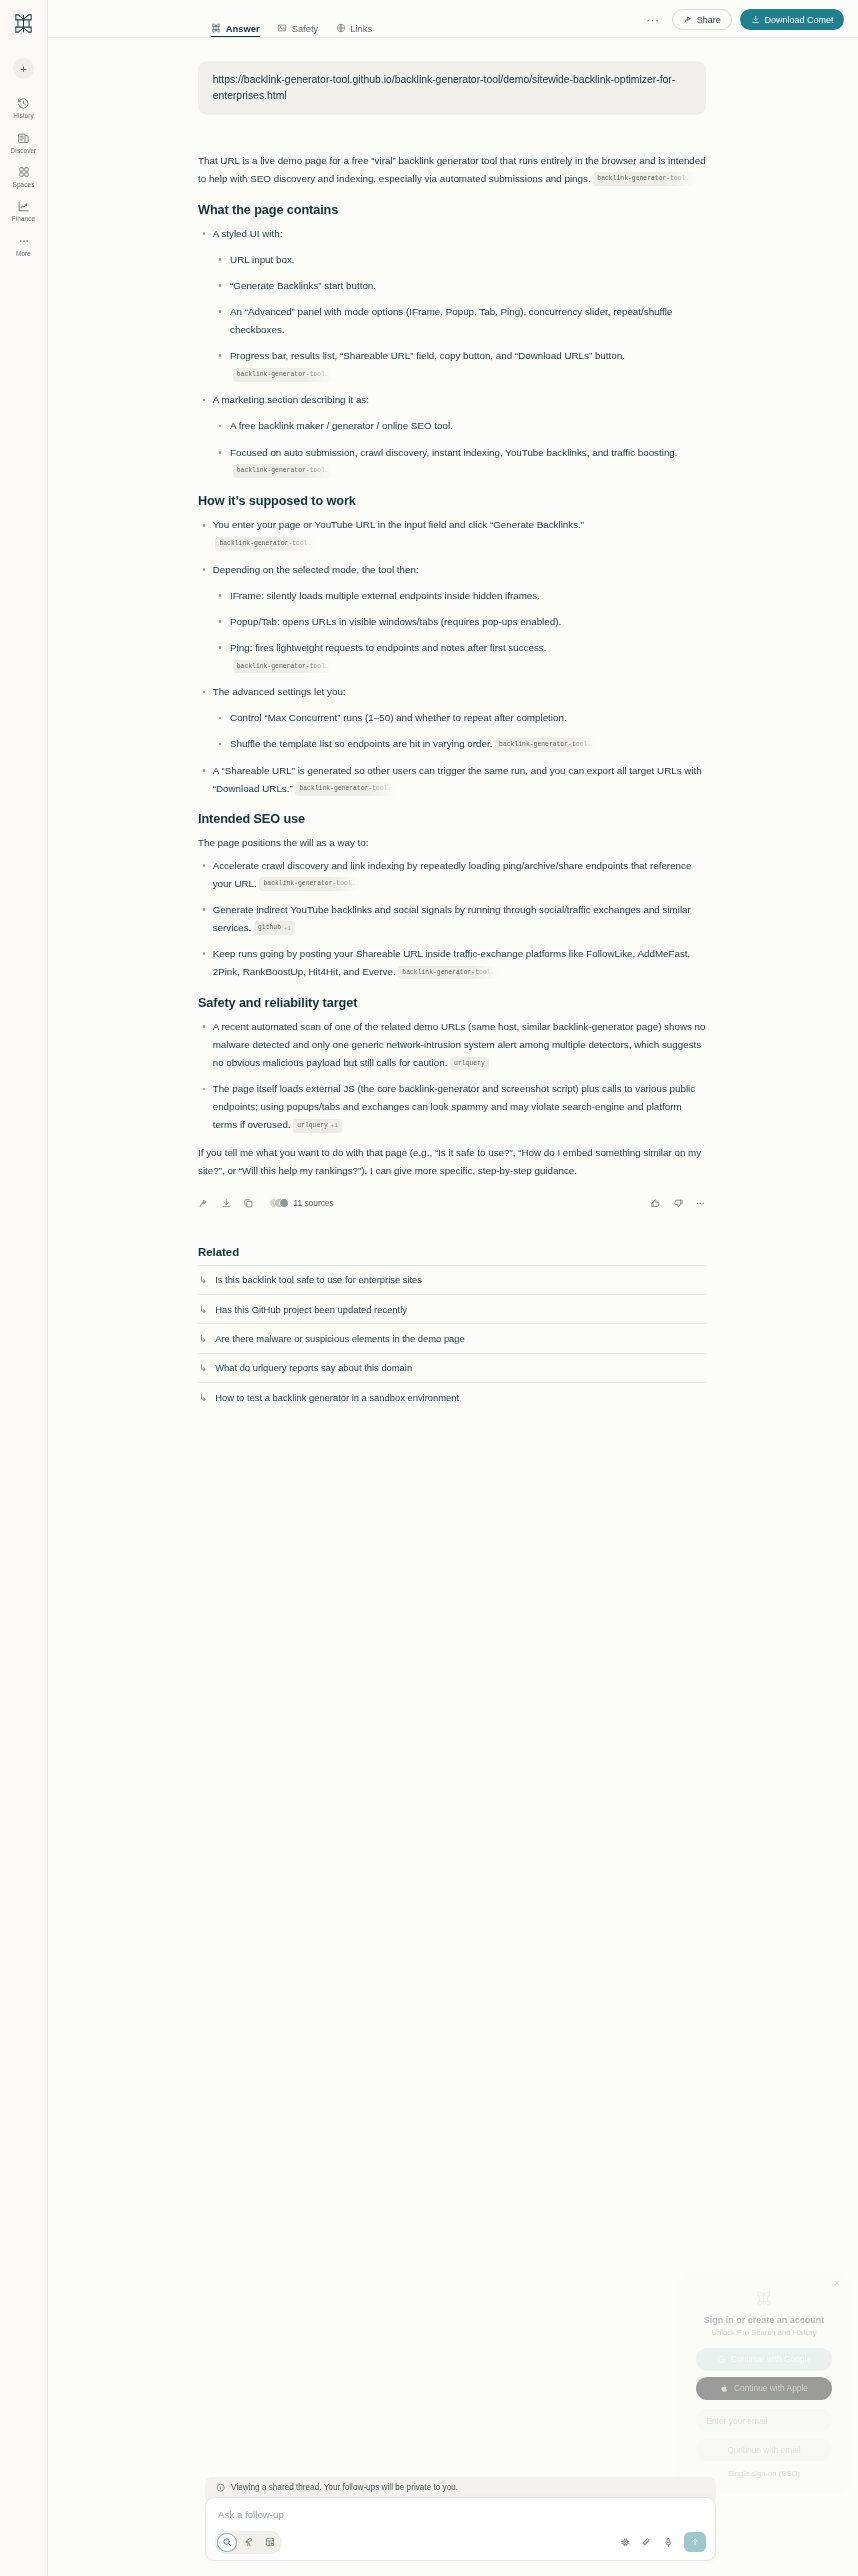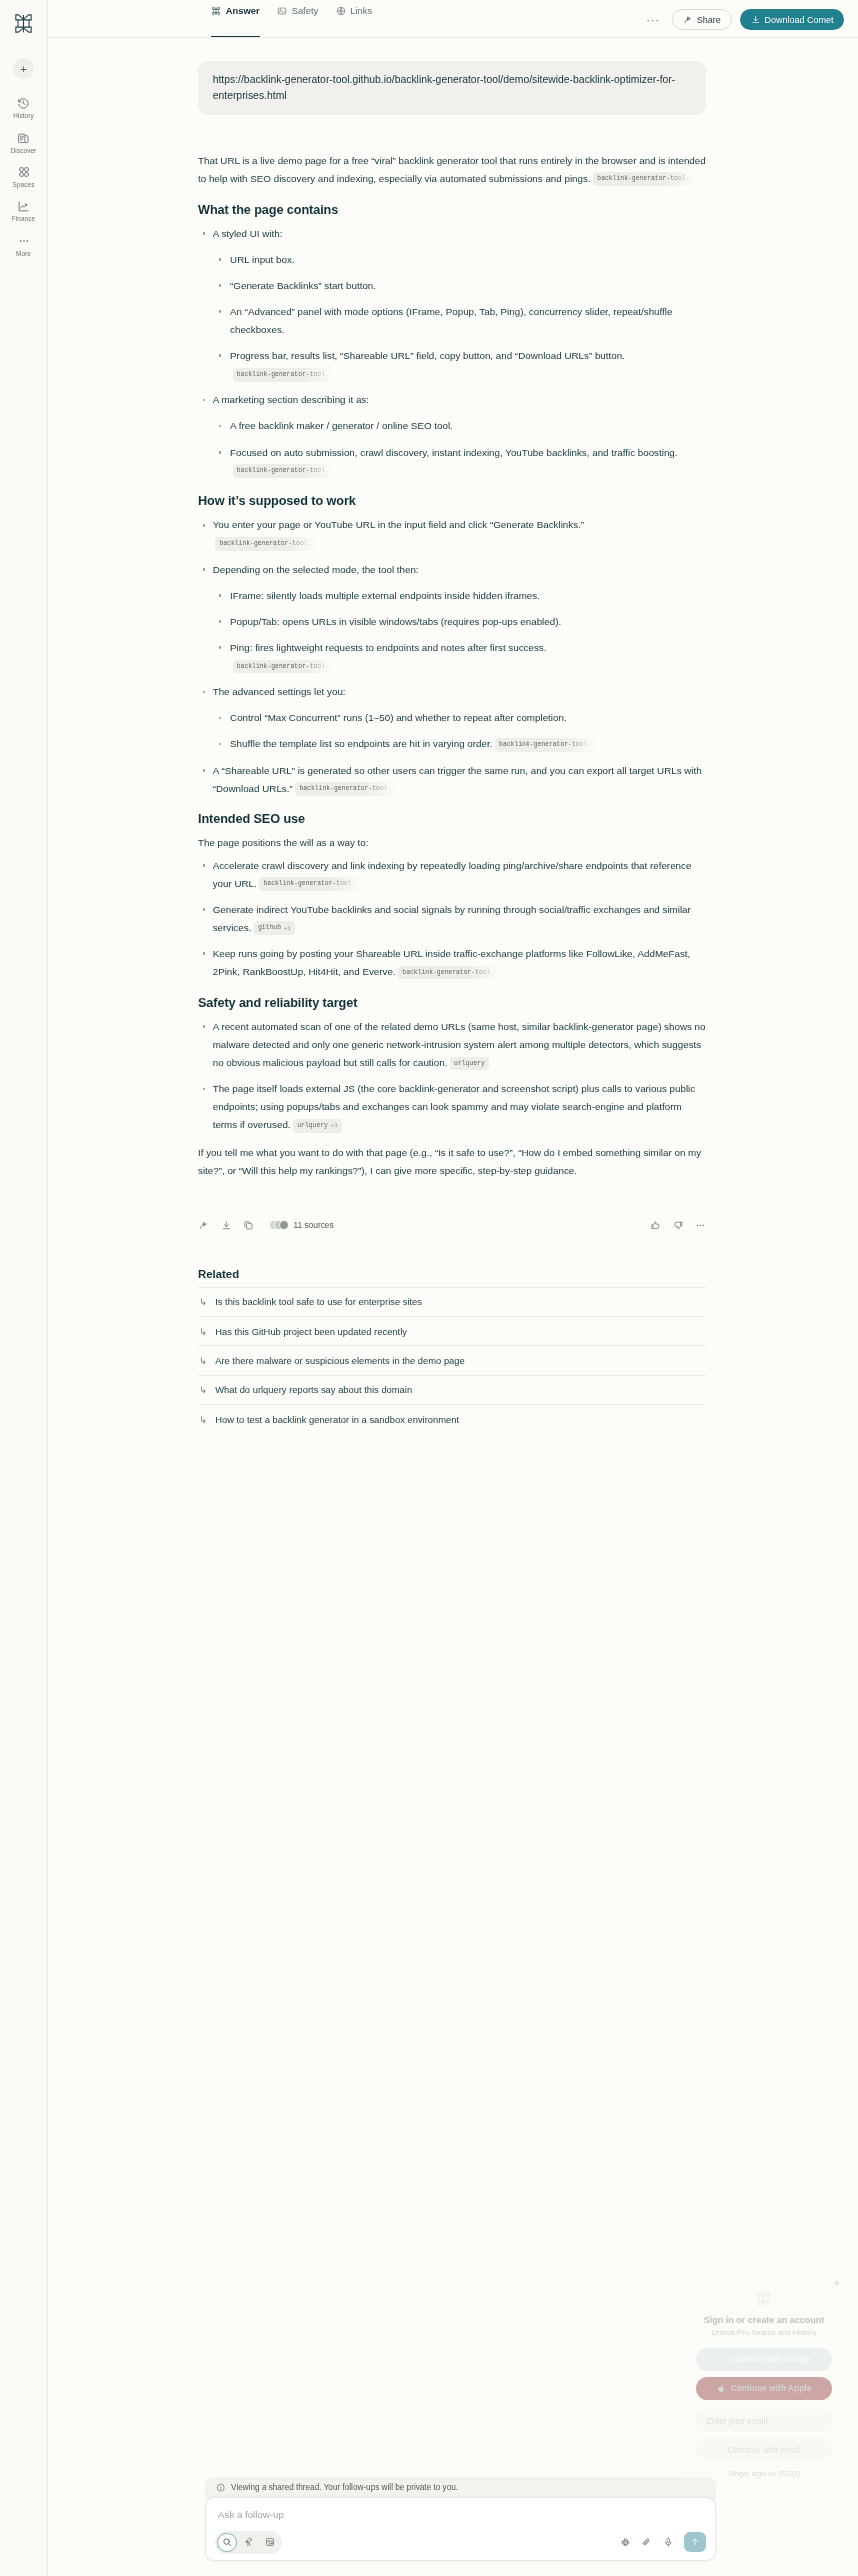--- a/index.html
+++ b/index.html
@@ -38,22 +38,22 @@
   
   .topbar {
     position: absolute; left: 48px; top: 0; width: 811px; height: 38px;
     background: #fcfcf9;
     border-bottom: 0.7px solid #eceae4;
     display: flex; align-items: flex-end;
     z-index: 4;
   }
   .tabs { display: flex; align-items: center; gap: 17.4px; margin-left: 163px; }
   .tab {
-    display: flex; align-items: center; gap: 4.7px;
-    font-size: 9.4px; color: #60706d; padding-bottom: 21px; cursor: pointer;
+    display: flex; gap: 4.7px;
+    font-size: 9.4px; color: #60706d; padding-bottom: 3px; cursor: pointer;
     position: relative;
   }
   .tab.active { color: #12323a; font-weight: 600; }
   .tab.active:after {
     content: ""; position: absolute; left: 0; right: 0; bottom: 0;
     height: 1.3px; background: #13343b; border-radius: 1.3px;
   }
   .topbar-right {
     margin-left: auto; display: flex; align-items: center; gap: 8px;
     padding-right: 14.7px; padding-bottom: 6.7px;
@@ -114,21 +114,21 @@
     max-width: 102px; overflow: hidden; white-space: nowrap;
     -webkit-mask-image: linear-gradient(90deg,#000 72%,transparent 100%);
             mask-image: linear-gradient(90deg,#000 72%,transparent 100%);
     cursor: pointer;
   }
   .cite.narrow { max-width: none; -webkit-mask-image:none; mask-image:none; }
   .cite .plus { color: #97a19e; font-size: 6px; }
 
   
   .action-row {
-    display: flex; align-items: center; margin-top: 40px; width: 100%; justify-content: flex-end;
+    display: flex; align-items: center; margin-top: 18px; width: 100%; justify-content: flex-end;
   }
   .action-left { display: flex; align-items: center; gap: 12px; }
   .action-right { margin-left: auto; display: flex; align-items: center; gap: 12px; }
   .icbtn { color:#5b6665; display:flex; align-items:center; cursor:pointer; }
   .sources-chip {
     display: flex; align-items: center; gap: 4px; cursor: pointer;
     font-size: 8.4px; color: #4d5956; margin-left: 2.7px;
   }
   .src-stack { display:flex; align-items:center; }
   .src-dot {
@@ -161,21 +161,21 @@
     position: absolute; top: 5.3px; right: 6.7px; color:#8b9492; font-size: 8px; cursor:pointer;
   }
   .signin-logo { margin: 0 auto 8px auto; width: 17.4px; height: 17.4px; opacity:.55; }
   .signin-h { font-size: 9px; font-weight: 600; color:#566260; margin-bottom: 2.7px; }
   .signin-sub { font-size: 7.7px; color:#8d9794; margin-bottom: 10.7px; }
   .sso-btn {
     display:flex; align-items:center; justify-content:center; gap:5.3px;
     height: 23px; border-radius: 12.7px; font-size: 8.4px; margin-bottom: 6px; cursor:pointer;
   }
   .sso-google { background:#cfdedc; color:#ffffff; }
-  .sso-apple { background:#7f1d1d; color:#8c9694;font-weight:bold; }
+  .sso-apple { background:#000000; color:#8c9694; }
   .email-input {
     height: 23px; border-radius: 12.7px; background:#f3f2ee;
     display:flex; align-items:center; padding:0 10.7px;
     font-size:8.4px; color:#aab3b0; margin: 9.4px 0 6px 0;
   }
   .email-btn {
     height: 23px; border-radius: 12.7px; background:#f3f2ee; color:#b2bab8;
     display:flex; align-items:center; justify-content:center; font-size:8.4px; margin-bottom:8px;
   }
   .sso-link { font-size: 7.7px; color:#a4adab; cursor:pointer; }

